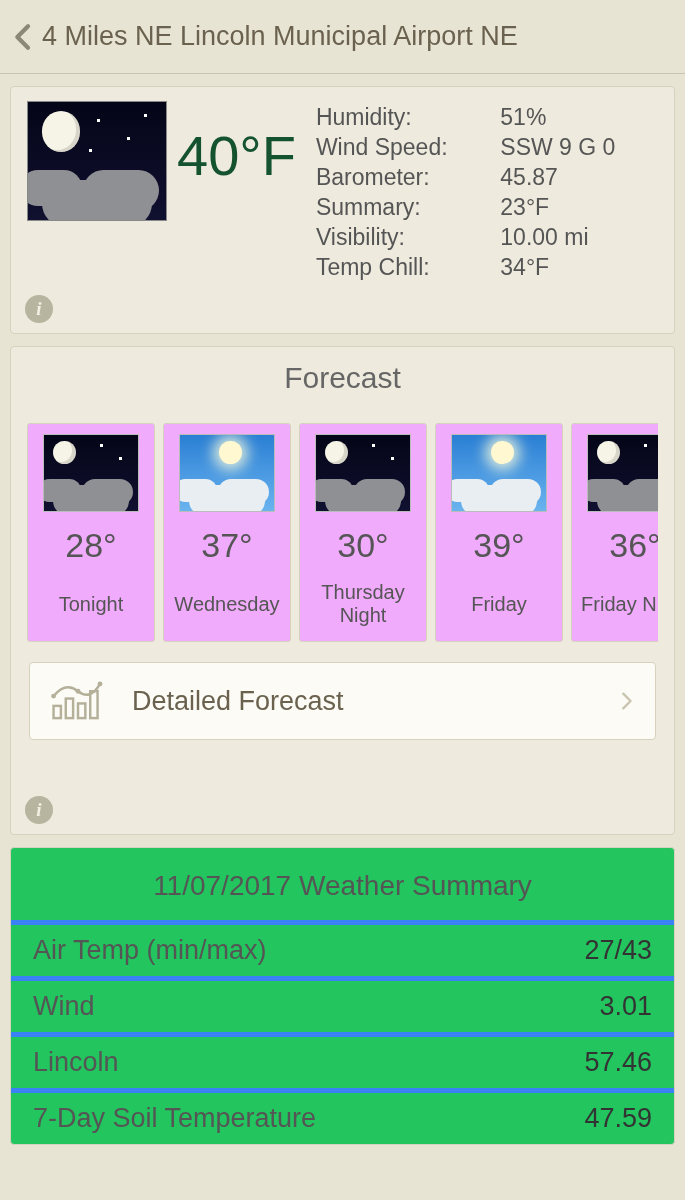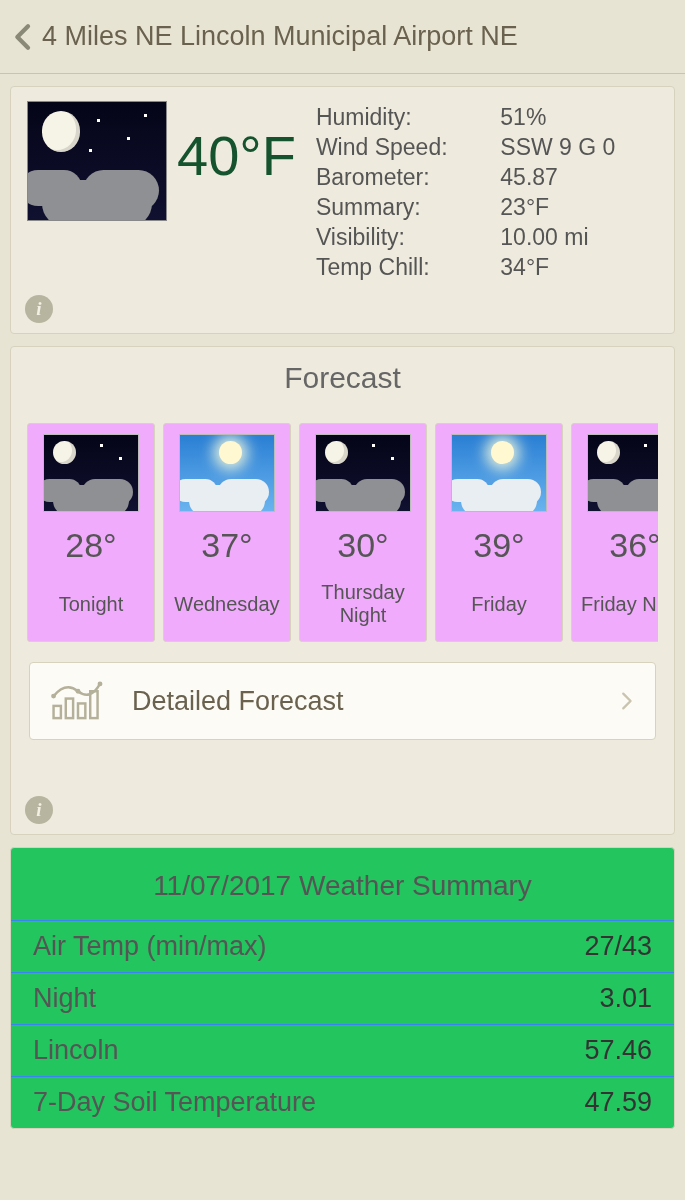--- a/index.html
+++ b/index.html
@@ -147,21 +147,21 @@
     font-size: 28px;
     color: #555;
     font-weight: 400;
     padding: 22px 10px 18px 10px;
   }
   .summary-row {
     display: flex;
     justify-content: space-between;
     padding: 10px 22px;
     font-size: 27px;
-    border-top: 1px solid #3b82f6;
+    border-top: 5px solid #3b82f6;
   }
   .summary-row .k { color: #555; }
   .summary-row .v { color: #333; }
 
   
   .night-sky { background: linear-gradient(#050518, #101030); }
   .day-sky   { background: linear-gradient(#2a7fd4, #6ab3ef); }
   .moon {
     position:absolute; width:28%; height:34%;
     border-radius:50%; background:#f6f4e6;
@@ -321,21 +321,21 @@
 </div>
 
 <div class="summary">
   <div class="summary-title">11/07/2017  Weather Summary</div>
   <div id="summary-rows">
       <div class="summary-row">
         <span class="k">Air Temp (min/max)</span>
         <span class="v">27/43</span>
       </div>
       <div class="summary-row">
-        <span class="k">Night</span>
+        <span class="k">Wind</span>
         <span class="v">3.01</span>
       </div>
       <div class="summary-row">
         <span class="k">Lincoln</span>
         <span class="v">57.46</span>
       </div>
       <div class="summary-row">
         <span class="k">7-Day Soil Temperature</span>
         <span class="v">47.59</span>
       </div>

